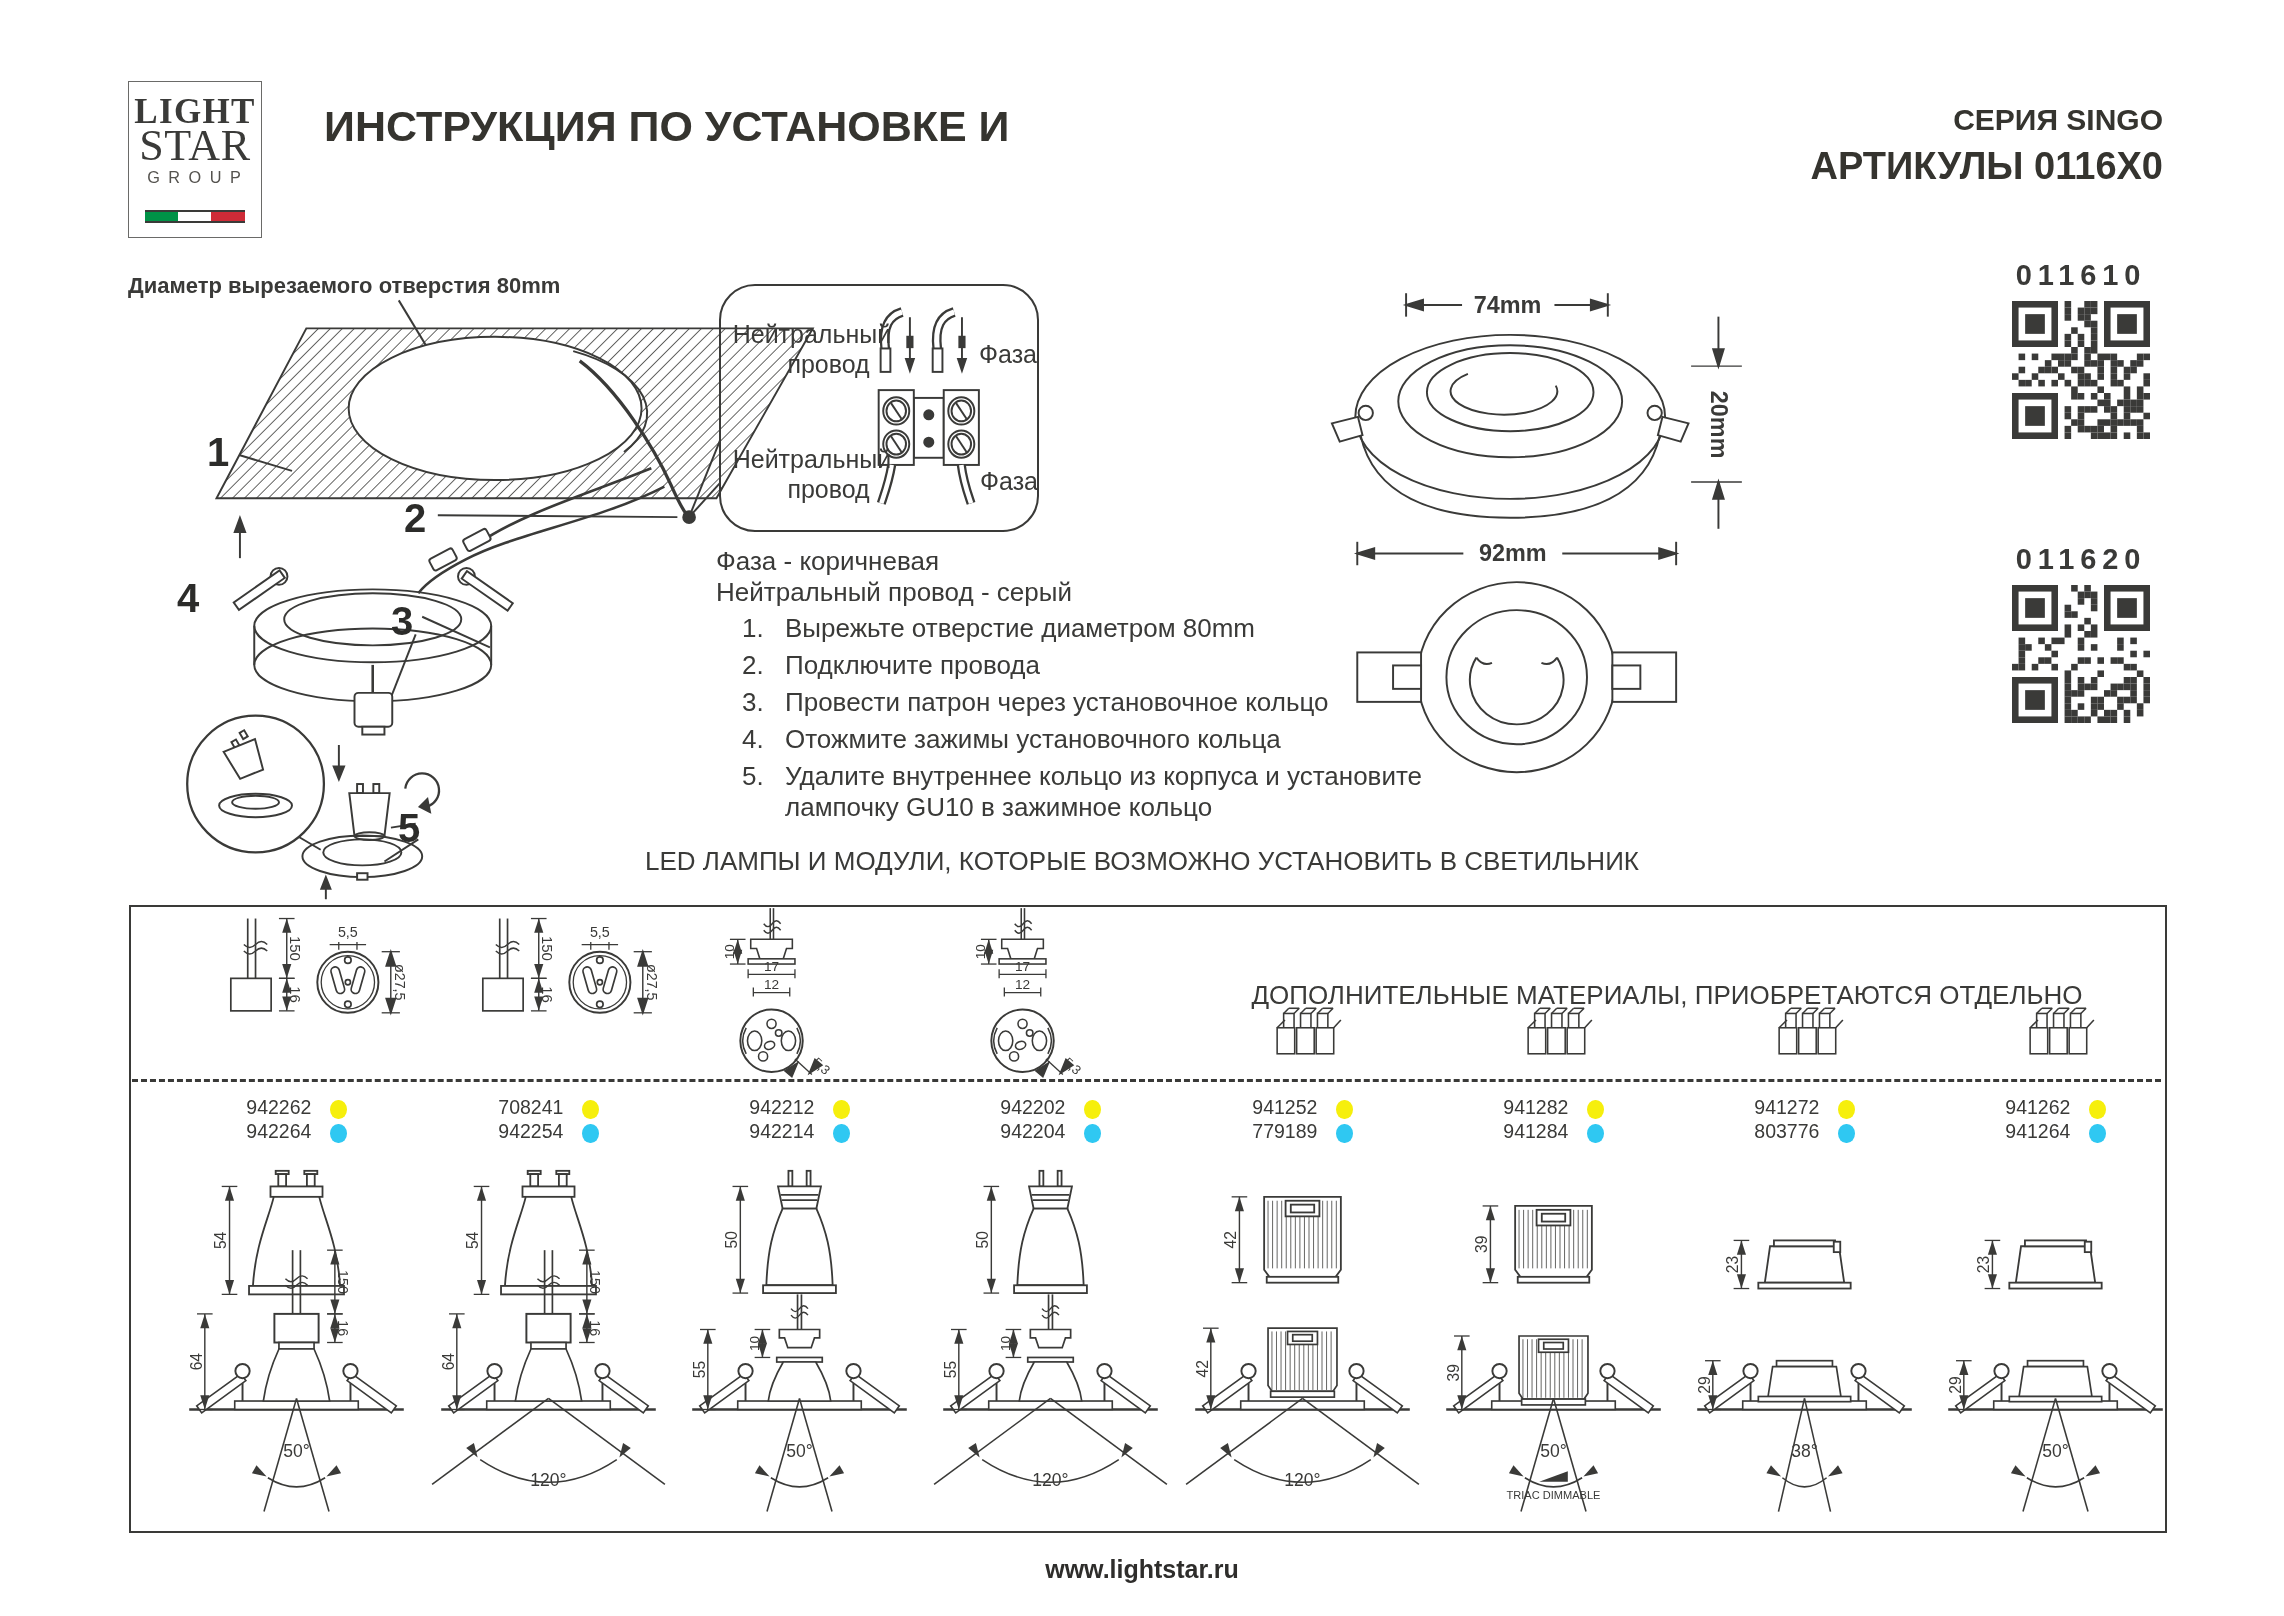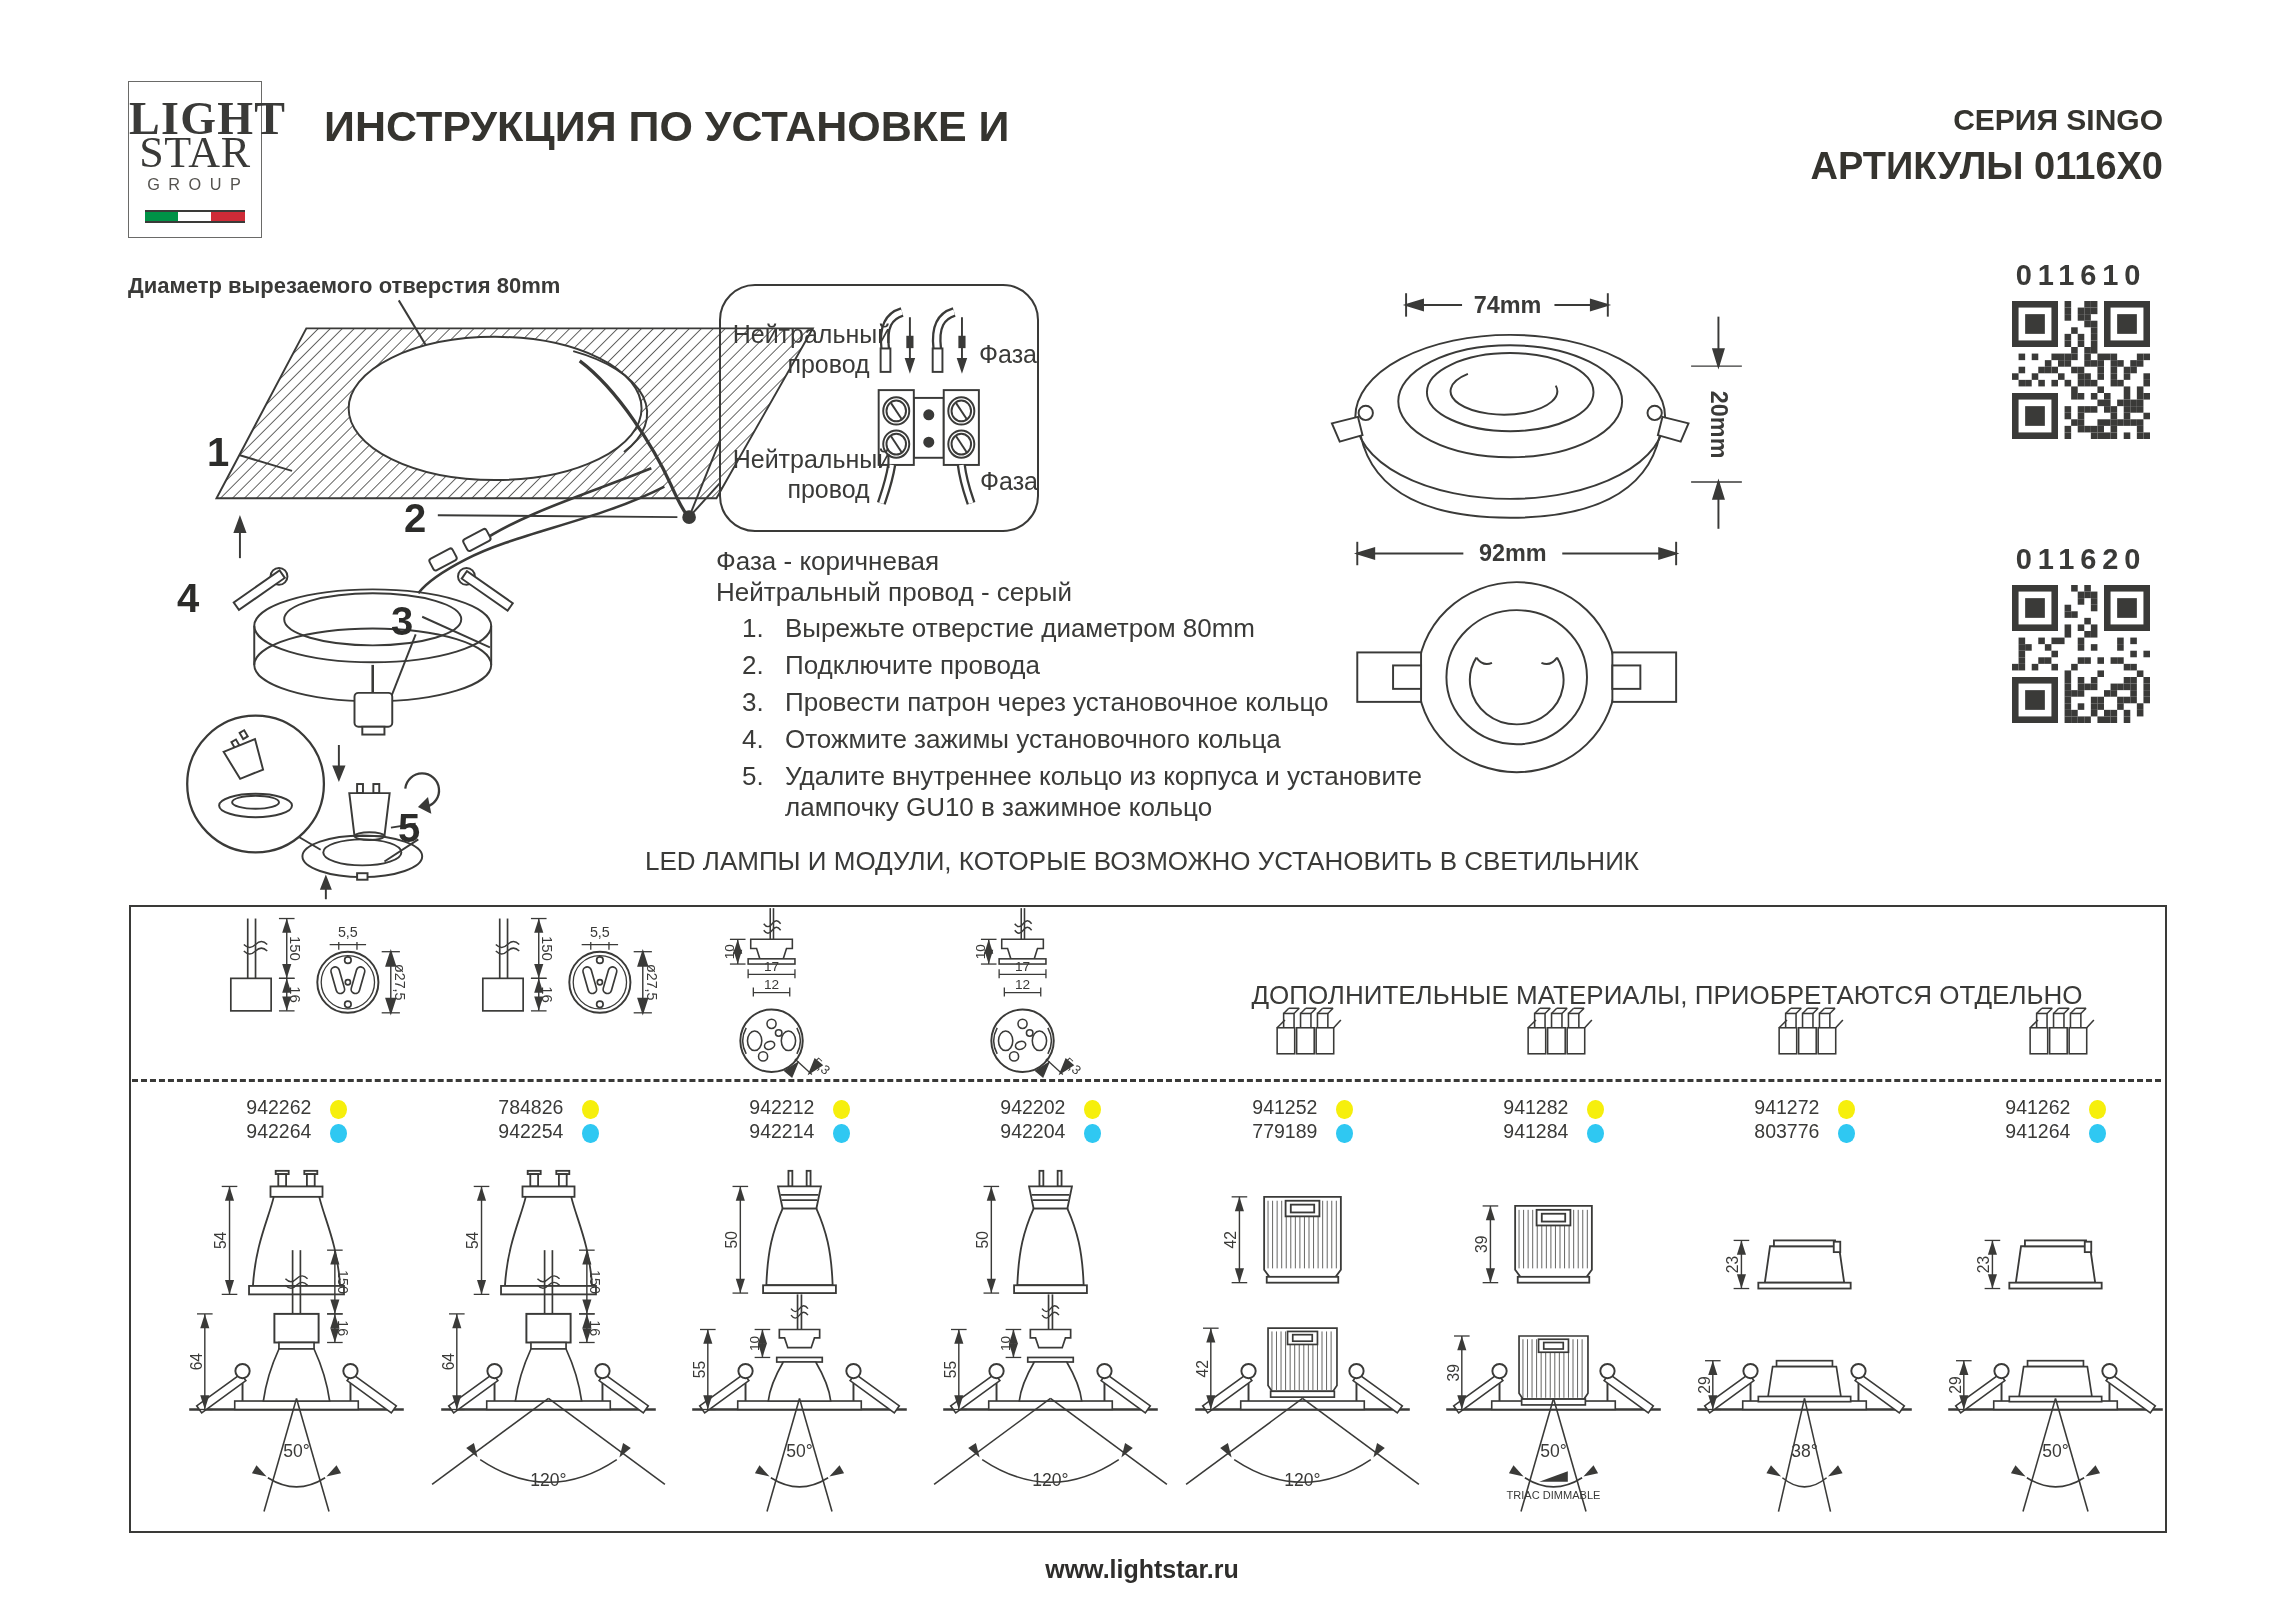--- a/index.html
+++ b/index.html
@@ -5,21 +5,21 @@
   html,body{margin:0;padding:0;background:#888;}
   .page{position:relative;width:2284px;height:1616px;background:#ffffff;
         font-family:"Liberation Sans",sans-serif;color:#3a3a38;overflow:hidden;}
   .abs{position:absolute;}
   svg{position:absolute;overflow:visible;}
   svg text{font-family:"Liberation Sans",sans-serif;fill:#3a3a38;}
 
   
   .logo-box{left:128px;top:81px;width:132px;height:155px;border:1.3px solid #6a6a68;
             text-align:center;font-family:"Liberation Serif",serif;}
-  .logo-l1{margin-top:20px;font-size:46px;font-weight:700;letter-spacing:1.3px;line-height:33px;}
+  .logo-l1{margin-top:13px;font-size:35px;font-weight:700;letter-spacing:1.3px;line-height:33px;}
   .logo-l2{font-size:44px;font-weight:400;letter-spacing:0.7px;line-height:36px;}
   .logo-l3{font-family:"Liberation Sans",sans-serif;font-size:16.3px;letter-spacing:8.5px;
            color:#55534f;margin-top:3.9px;margin-left:6.5px;}
   .logo-flag{position:absolute;left:15.6px;bottom:14.3px;width:100px;height:9px;
              border-top:2px solid #3a3a38;border-bottom:2px solid #3a3a38;display:flex;}
   .logo-flag span{flex:1;}
   .main-title{left:324px;top:96px;font-size:43px;font-weight:700;line-height:61px;color:#35342f;}
   .series-block{right:121px;top:103px;text-align:right;color:#35342f;}
   .series-line1{font-size:30px;font-weight:700;}
   .series-line2{font-size:38px;font-weight:700;margin-top:7.8px;}
@@ -760,21 +760,21 @@
       <line x1="193" y1="758" x2="14" y2="890"></line>
             <line x1="193" y1="758" x2="372" y2="890"></line>
       <path d="M 88,852 Q 193,922 298,852"></path>
     </g>
           <polygon points="0,0 22,7 22,-7" transform="translate(84 849) rotate(-122)" fill="#3a3a38"></polygon>
           <polygon points="0,0 22,7 22,-7" transform="translate(302 849) rotate(-58)" fill="#3a3a38"></polygon>
     <text x="193" y="892" text-anchor="middle" font-size="27">120°</text>
   </svg>
         <div class="codes">
           <div class="code-row">
-      <span class="code">784826</span>
+      <span class="code">708241</span>
       <span class="dot" style="background:#f6ef0c"></span>
     </div>
           <div class="code-row">
       <span class="code">942254</span>
       <span class="dot" style="background:#2fc8f2"></span>
     </div>
         </div>
       </div>
       <div class="col" style="left: 674px;">
         <svg width="251" height="624" viewBox="0 0 386 958" style="left:0;top:0">

